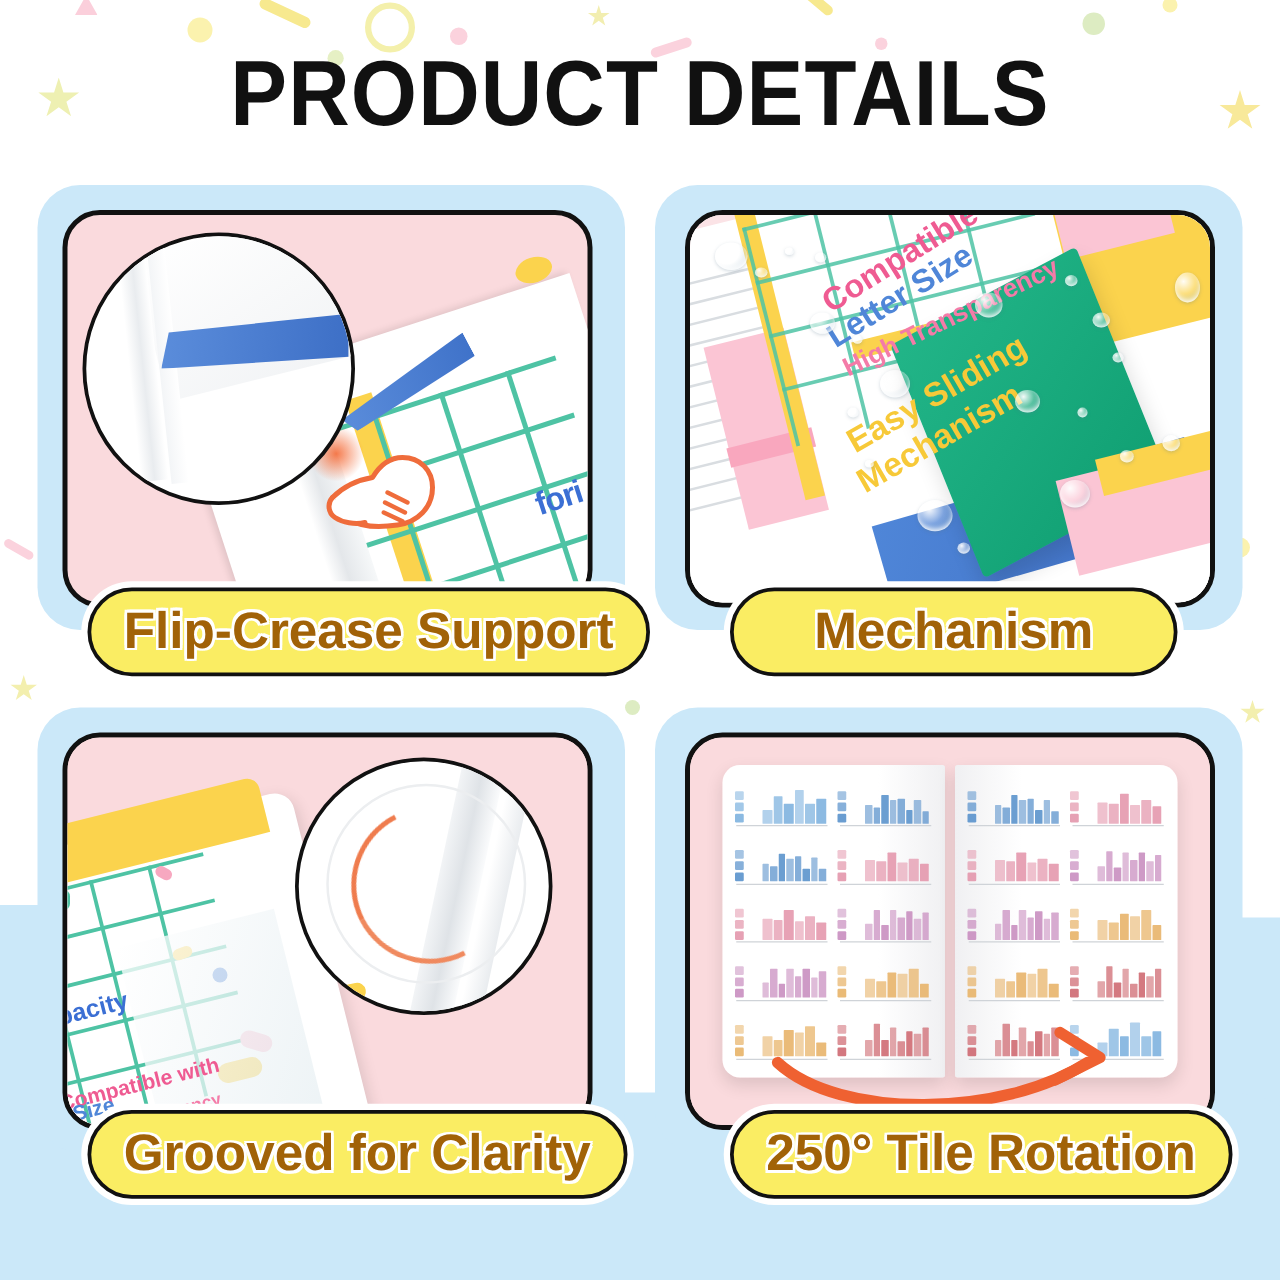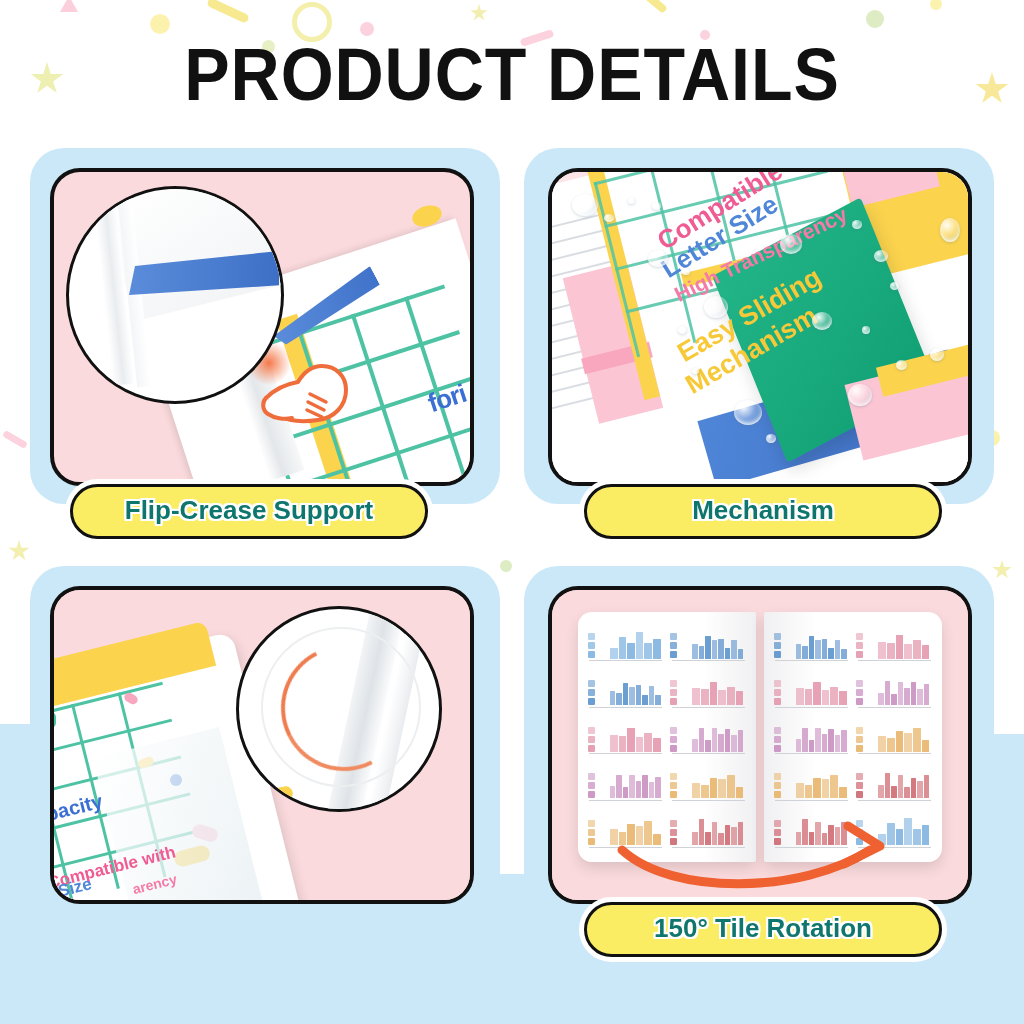--- a/index.html
+++ b/index.html
@@ -61,25 +61,25 @@
   .photo{
     position:absolute;left:20px;top:20px;width:416px;height:310px;
     border:4px solid #111;border-radius:30px;overflow:hidden;
     background:#fadadd;
   }
   .cell.c2 .photo,.cell.c4 .photo{left:24px;}
   .photo-inner{position:absolute;inset:0;overflow:hidden;}
 
   
   .label{
-    position:absolute;left:40px;top:336px;width:auto;min-width:300px;
+    position:absolute;left:40px;top:322px;width:auto;min-width:300px;
     padding:8px 26px 10px;
     background:#faed63;border:3px solid #111;border-radius:40px;
     box-shadow:0 0 0 5px #ffffff;
-    font-size:26px;font-weight:bold;color:#0f766e;text-align:center;
+    font-size:41px;font-weight:bold;color:#a16207;text-align:center;
     white-space:nowrap;
     -webkit-text-stroke:0px;
     text-shadow:
       2px 0 #fff,-2px 0 #fff,0 2px #fff,0 -2px #fff,
       2px 2px #fff,-2px 2px #fff,2px -2px #fff,-2px -2px #fff;
   }
   .cell.c2 .label,.cell.c4 .label{left:60px;}
 
   
   .p1-sheet{
@@ -474,20 +474,21 @@
 
           <div class="mag p3-mag">
             <div class="mag3-band"></div>
             <div class="mag3-band2"></div>
             <div class="mag3-ring"></div>
             <div class="mag3-arc"></div>
             <span style="position:absolute;left:14px;bottom:6px;width:40px;height:14px;background:#fbd34d;border-radius:20px;transform:rotate(-12deg);"></span>
           </div>
         </div>
       </div>
+      <div class="label">Grooved for Clarity</div>
     </div>
 
     <div class="cell c4">
       <div class="bluebg"></div>
       <div class="photo">
         <div class="photo-inner">
           <div class="p4-bg"></div>
           <div class="book">
             <div class="page l">
               <div class="thumbs" id="thumbs-left">
@@ -837,17 +838,17 @@
                   </div>
                 </div>
             </div>
           </div>
           <svg class="arrow4" viewBox="0 0 290 70">
             <path d="M10 30 C60 76 190 74 258 30" stroke="#ef6131" stroke-width="9" fill="none" stroke-linecap="round"></path>
             <path d="M236 6 L268 26 L232 44" stroke="#ef6131" stroke-width="9" fill="none" stroke-linecap="round" stroke-linejoin="round"></path>
           </svg>
         </div>
       </div>
-      <div class="label">150° Tile Rotation</div>
+      <div class="label">250° Tile Rotation</div>
     </div>
 
   </div>
 </div>
 
 </body></html>

